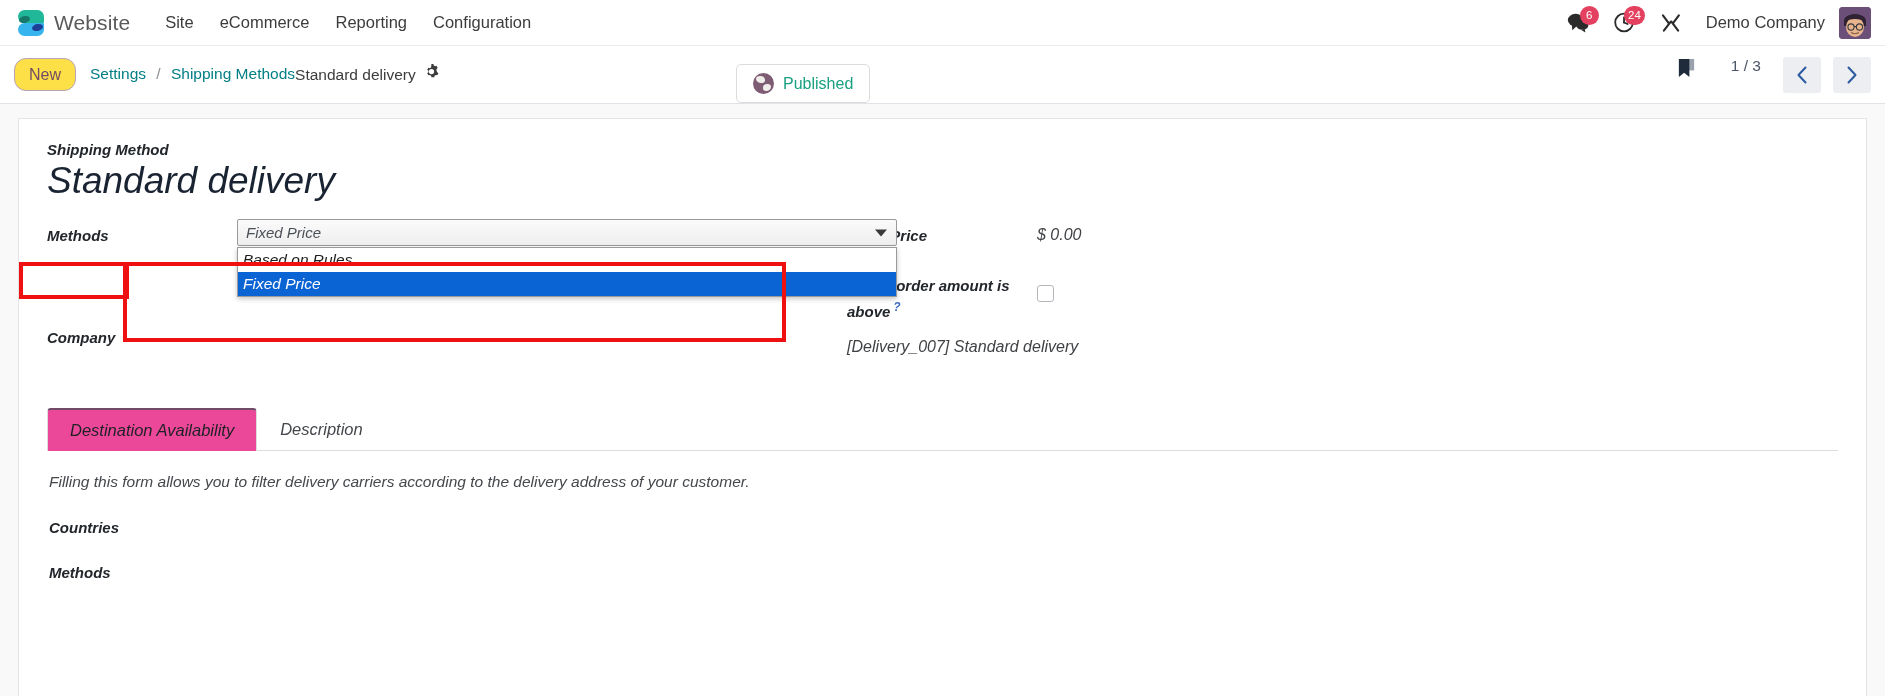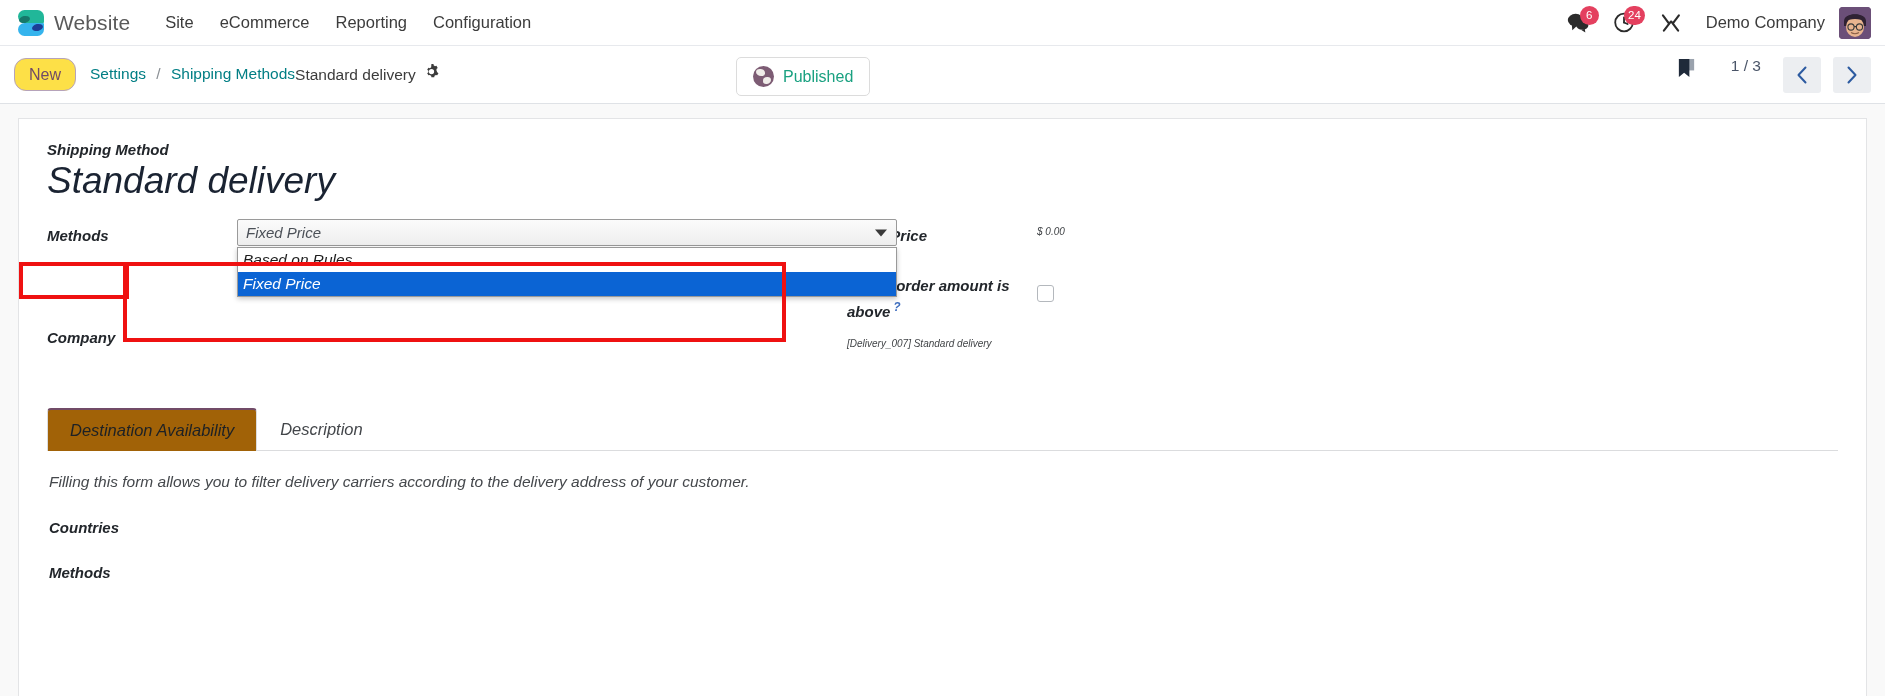--- a/index.html
+++ b/index.html
@@ -141,21 +141,21 @@
     font-size: 15.5px;
     color: #3c3c3c;
     line-height: 22px;
     display: flex; align-items: center; gap: 8px;
   }
   .gear-ico { font-size: 13px; color: #4b4b4b; cursor: pointer; }
 
   .status-area {
     position: absolute;
     left: 736px;
-    top: 11px;
+    top: 18px;
   }
   .published-btn {
     display: inline-flex;
     align-items: center;
     gap: 9px;
     border: 1px solid #dcdcdc;
     background: #fff;
     border-radius: 5px;
     padding: 8px 16px;
     cursor: pointer;
@@ -263,21 +263,21 @@
     line-height: 1.5;
   }
   .help-q {
     color: #3f6ebf;
     font-size: 12px;
     vertical-align: super;
     margin-left: 3px;
     cursor: pointer;
   }
   .field-value {
-    font-size: 10px;
+    font-size: 16px;
     color: #404346;
     padding-top: 7px;
     flex: 1 1 auto;
   }
 
   
   .provider-zone { position: relative; flex: 1 1 auto; }
   .native-select {
     width: 660px;
     height: 27px;
@@ -355,21 +355,21 @@
     padding: 11px 22px;
     cursor: pointer;
     border: 1px solid transparent;
     border-bottom: none;
     background: transparent;
     position: relative;
     top: 1px;
   }
   .tab.active {
     color: #1d2125;
-    background: #a16207;
+    background: #ec4899;
     border-color: #dbdcde;
     border-top: 2px solid #714b67;
     border-radius: 4px 4px 0 0;
   }
   .tab-body { padding: 22px 2px 0 2px; }
   .tab-help {
     font-size: 15.5px;
     color: #45484c;
     margin-bottom: 28px;
   }

